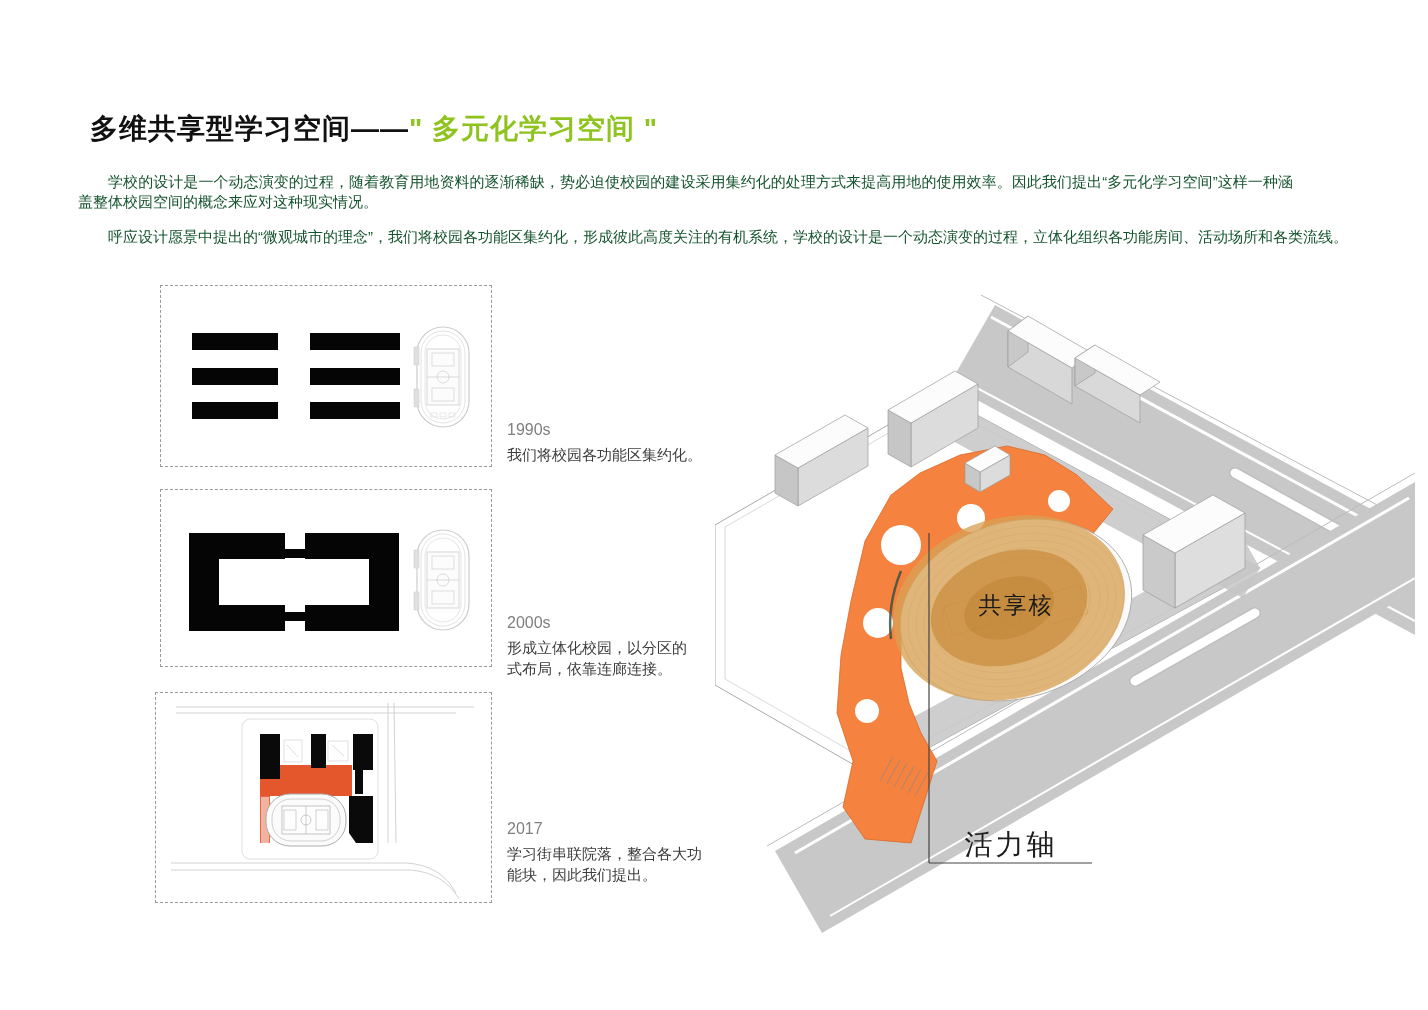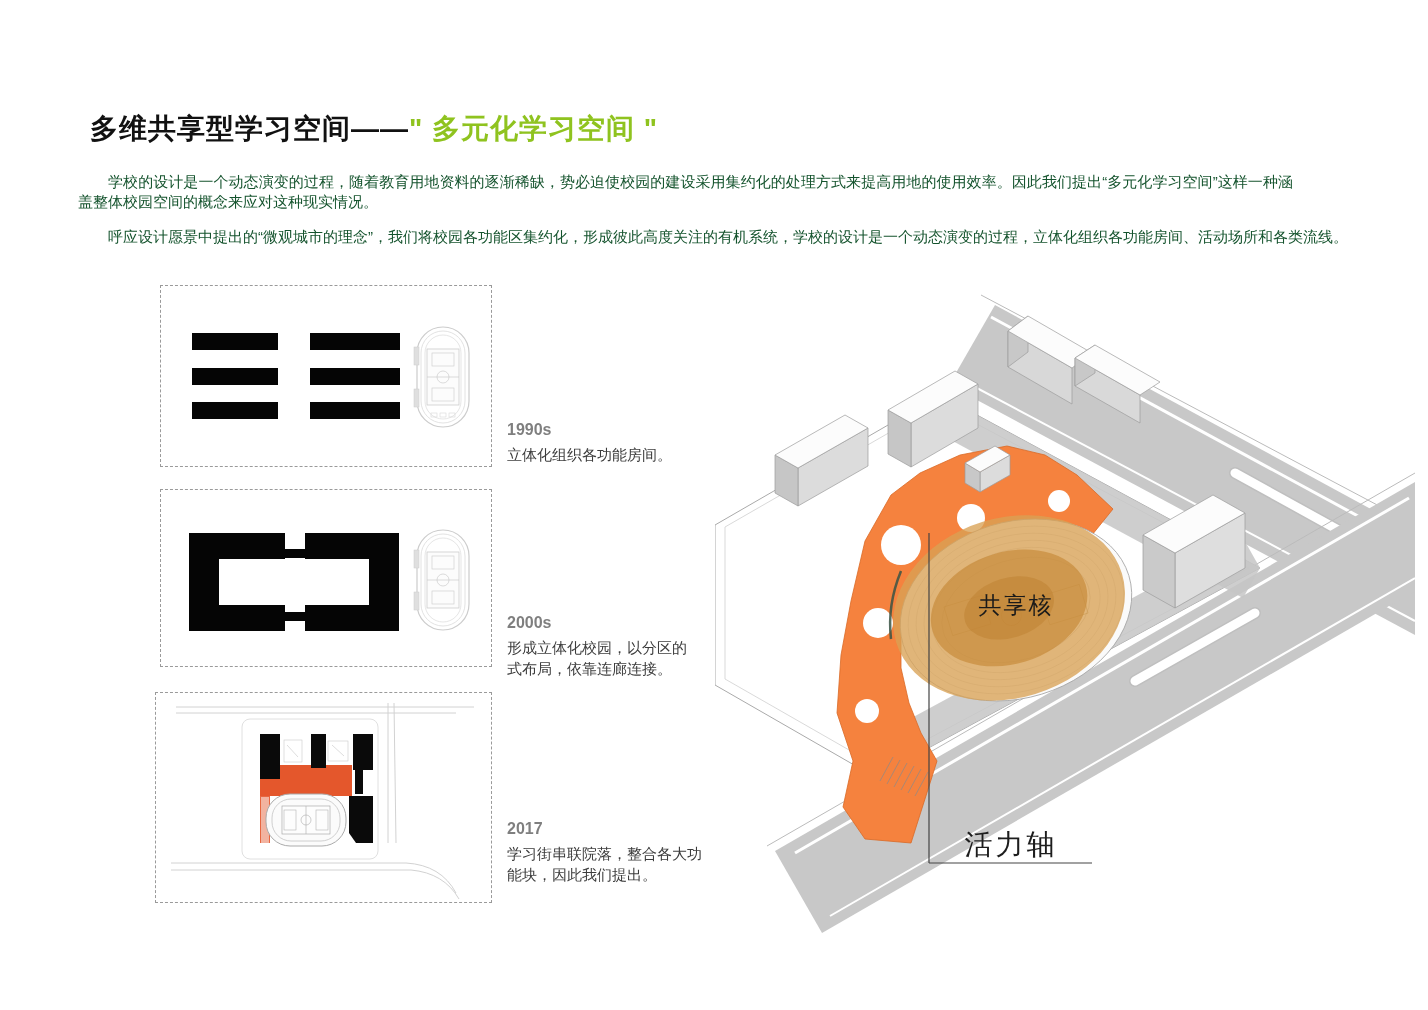--- a/index.html
+++ b/index.html
@@ -16,21 +16,21 @@
   .title .green{color:#8FC31F;}
   
   .para{font-size:15px;line-height:20px;color:#14532d;text-align:justify;}
   .para1{left:78px;top:172px;width:1215px;text-indent:2em;}
   .para2{left:78px;top:227px;width:1300px;text-indent:2em;}
   
   .dashbox{border:1px dashed #9a9a9a;background:#ffffff;box-sizing:border-box;}
   .box1{left:160px;top:285px;width:332px;height:182px;}
   .box2{left:160px;top:489px;width:332px;height:178px;}
   .box3{left:155px;top:692px;width:337px;height:211px;}
-  .cap-year{font-size:16px;font-weight:bold;color:#7f7f7f;}
+  .cap-year{font-size:16px;font-weight:normal;color:#7f7f7f;}
   .cap-text{font-size:15px;line-height:21px;color:#3c3c3c;overflow:hidden;}
   .cy1{left:507px;top:421px;} .ct1{left:507px;top:444px;width:220px;}
   .cy2{left:507px;top:614px;} .ct2{left:507px;top:637px;width:183px;height:42px;}
   .cy3{left:507px;top:820px;} .ct3{left:507px;top:843px;width:200px;}
   
   .axon{left:715px;top:283px;}
   svg text{font-family:"Liberation Sans","DejaVu Sans",sans-serif;}
 </style>
 </head>
 <body>
@@ -134,21 +134,21 @@
       <rect x="-24" y="-14" width="48" height="28" fill="#FDFDFD" stroke="#ababab" stroke-width="0.7"></rect>
       <line x1="0" y1="-14" x2="0" y2="14" stroke="#ababab" stroke-width="0.6"></line>
       <circle cx="0" cy="0" r="5" fill="none" stroke="#ababab" stroke-width="0.6"></circle>
       <rect x="-22" y="-10" width="12" height="20" fill="none" stroke="#b5b5b5" stroke-width="0.6"></rect>
       <rect x="10" y="-10" width="12" height="20" fill="none" stroke="#b5b5b5" stroke-width="0.6"></rect>
     </g>
   </svg>
 </div>
 
 <div class="abs cap-year cy1">1990s</div>
-<div class="abs cap-text ct1">立体化组织各功能房间。</div>
+<div class="abs cap-text ct1">我们将校园各功能区集约化。</div>
 <div class="abs cap-year cy2">2000s</div>
 <div class="abs cap-text ct2">形成立体化校园，以分区的式布局，依靠连廊连接。</div>
 <div class="abs cap-year cy3">2017</div>
 <div class="abs cap-text ct3">学习街串联院落，整合各大功能块，因此我们提出。</div>
 
 <svg class="abs axon" width="700" height="660" viewBox="0 0 700 660">
 
   <g>
     <polygon points="280,22 700,250 700,352 234,102" fill="#C8C8C8"></polygon>
     <line x1="266" y1="12" x2="700" y2="242" stroke="#bbbbbb" stroke-width="1"></line>

